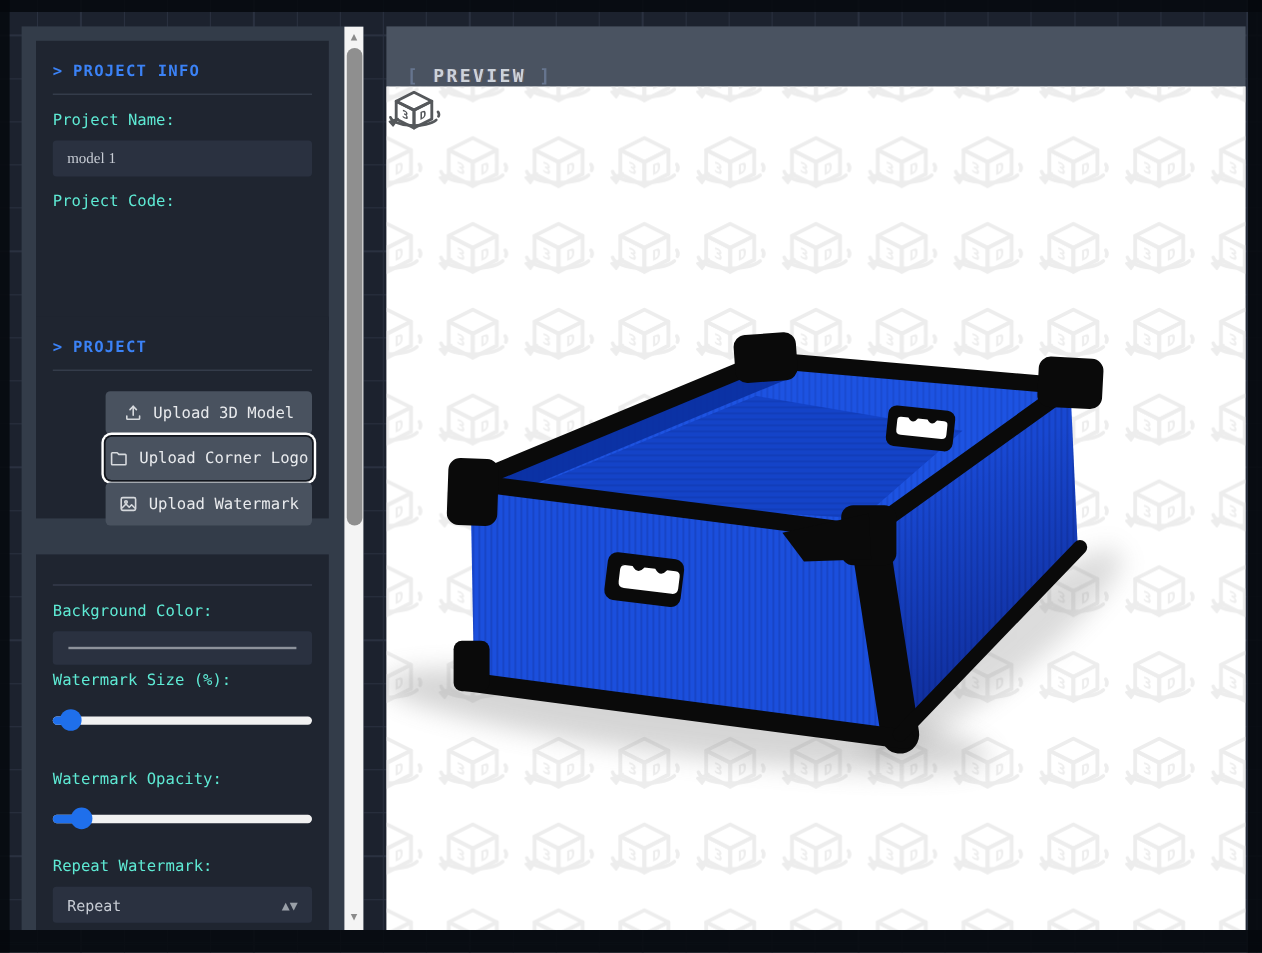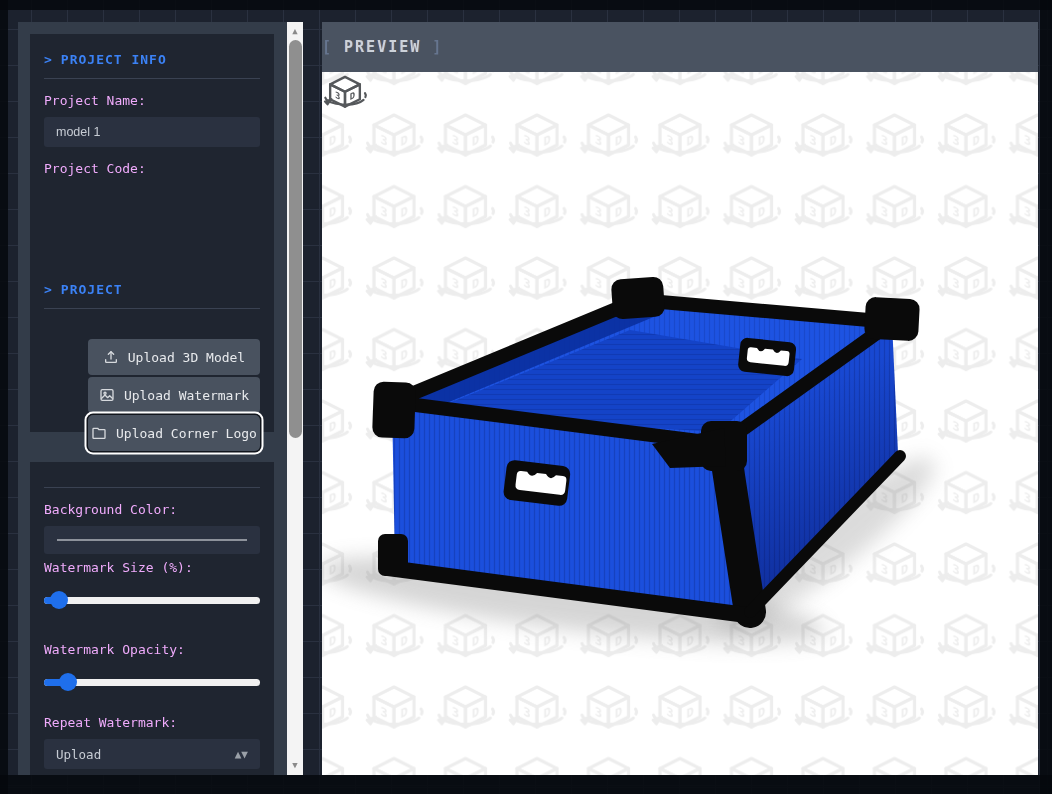--- a/index.html
+++ b/index.html
@@ -36,24 +36,24 @@
   .panel-2 { top:242px; height:168px; }
   .panel-3 { top:440px; height:372px; }
 
   .sec-header {
     color:#3b82f6; font-weight:bold; font-size:13px; letter-spacing:1px;
     padding-top:4px;
   }
   .sec-header .caret { margin-right:8px; }
   .divider { border:none; border-top:1px solid #3a4252; margin:11px 0 4px 0; }
 
-  .f-label { color:#f0abfc; font-size:13px; margin:14px 0 9px 0; }
+  .f-label { color:#5eead4; font-size:13px; margin:14px 0 9px 0; }
   .t-input {
     width:100%; height:30px; background:#2a3140; border:none; border-radius:3px;
-    color:#c7ccd4; font-size:12.5px; font-family:Liberation Sans, sans-serif; padding:0 12px;
+    color:#c7ccd4; font-size:12.5px; font-family:Liberation Serif, serif; padding:0 12px;
     display:flex; align-items:center;
   }
 
   .btn {
     width:100%; height:36px; background:#49525f; border:none; border-radius:4px;
     color:#e8eaed; font-size:13px; font-family:inherit;
     display:flex; align-items:center; justify-content:center; gap:9px;
     margin-bottom:2px; cursor:pointer;
   }
   .btn svg { flex:0 0 auto; }
@@ -96,21 +96,21 @@
   }
   .sb-up { top:2px; } .sb-down { bottom:3px; }
   .sb-thumb {
     position:absolute; left:1.5px; top:18px; width:13px; height:398px;
     background:#8f8f8f; border-radius:7px; cursor:grab;
   }
 
   
   .preview-header {
     position:absolute; left:322px; top:22px; width:716px; height:50px;
-    background:#4a5361; display:flex; align-items:center; padding-left:0;
+    background:#4a5361; display:flex; align-items:flex-end; padding-left:17px;
   }
   .preview-title { font-size:15px; font-weight:bold; letter-spacing:2px; }
   .preview-title .bracket { color:#66758f; }
   .preview-title .ttext { color:#ccd2d9; text-shadow:1px 0 0 rgba(190,120,60,0.35), -1px 0 0 rgba(70,110,200,0.35); }
 
   .preview-canvas {
     position:absolute; left:322px; top:72px; width:716px; height:703px;
     background:#ffffff; overflow:hidden;
   }
   .preview-canvas > svg { position:absolute; left:0; top:0; }
@@ -135,43 +135,43 @@
     <div class="f-label">Project Name:</div>
     <div class="t-input">model 1</div>
     <div class="f-label">Project Code:</div>
   </div>
 
   <div class="panel panel-2">
     <div class="sec-header">
       <span class="caret">&gt;</span><span>PROJECT</span>
     </div>
     <hr class="divider">
-    <div style="margin-top:30px;padding-left:44px;">
+    <div style="margin-top:17px;padding-left:44px;">
       <button class="btn">
         <svg width="16" height="16" viewBox="0 0 24 24" fill="none" stroke="#d6d9dd" stroke-width="2" stroke-linecap="round" stroke-linejoin="round">
           <path d="M12 15V4"></path>
             <path d="M8 8l4-4 4 4"></path>
             <path d="M4 16v3a1 1 0 0 0 1 1h14a1 1 0 0 0 1-1v-3"></path>
         </svg>
         <span>Upload 3D Model</span>
+      </button>
+      <button class="btn focused">
+        <svg width="16" height="16" viewBox="0 0 24 24" fill="none" stroke="#d6d9dd" stroke-width="2" stroke-linecap="round" stroke-linejoin="round">
+          <path d="M3 7V6a1 1 0 0 1 1-1h6l2 2h8a1 1 0 0 1 1 1v11a1 1 0 0 1-1 1H4a1 1 0 0 1-1-1z"></path>
+        </svg>
+        <span>Upload Corner Logo</span>
       </button>
       <button class="btn">
         <svg width="16" height="16" viewBox="0 0 24 24" fill="none" stroke="#d6d9dd" stroke-width="2" stroke-linecap="round" stroke-linejoin="round">
           <rect x="3" y="4" width="18" height="16" rx="2"></rect>
             <circle cx="9" cy="9.5" r="1.6"></circle>
             <path d="M4 17l5-5 4 4 3-3 4 4"></path>
         </svg>
         <span>Upload Watermark</span>
       </button>
-      <button class="btn focused">
-        <svg width="16" height="16" viewBox="0 0 24 24" fill="none" stroke="#d6d9dd" stroke-width="2" stroke-linecap="round" stroke-linejoin="round">
-          <path d="M3 7V6a1 1 0 0 1 1-1h6l2 2h8a1 1 0 0 1 1 1v11a1 1 0 0 1-1 1H4a1 1 0 0 1-1-1z"></path>
-        </svg>
-        <span>Upload Corner Logo</span>
-      </button>
     </div>
   </div>
 
   <div class="panel panel-3">
     <hr class="divider">
 
     <div class="f-label">Background Color:</div>
     <div class="color-field">
       <div class="color-line"></div>
     </div>
@@ -185,21 +185,21 @@
 
     <div class="f-label" style="margin-top:33px;">Watermark Opacity:</div>
     <div class="slider">
       <div class="slider-track"></div>
       <div class="slider-fill" style="width: 11%;"></div>
       <div class="slider-thumb" style="left: calc(11% - 9px);"></div>
     </div>
 
     <div class="f-label" style="margin-top:24px;">Repeat Watermark:</div>
     <div class="select-field">
-      <span>Upload</span>
+      <span>Repeat</span>
       <span class="select-arrows">▲▼</span>
     </div>
   </div>
 
   <div class="scrollbar">
     <div class="sb-arrow sb-up">▲</div>
     <div class="sb-thumb"></div>
     <div class="sb-arrow sb-down">▼</div>
   </div>
 </div>

